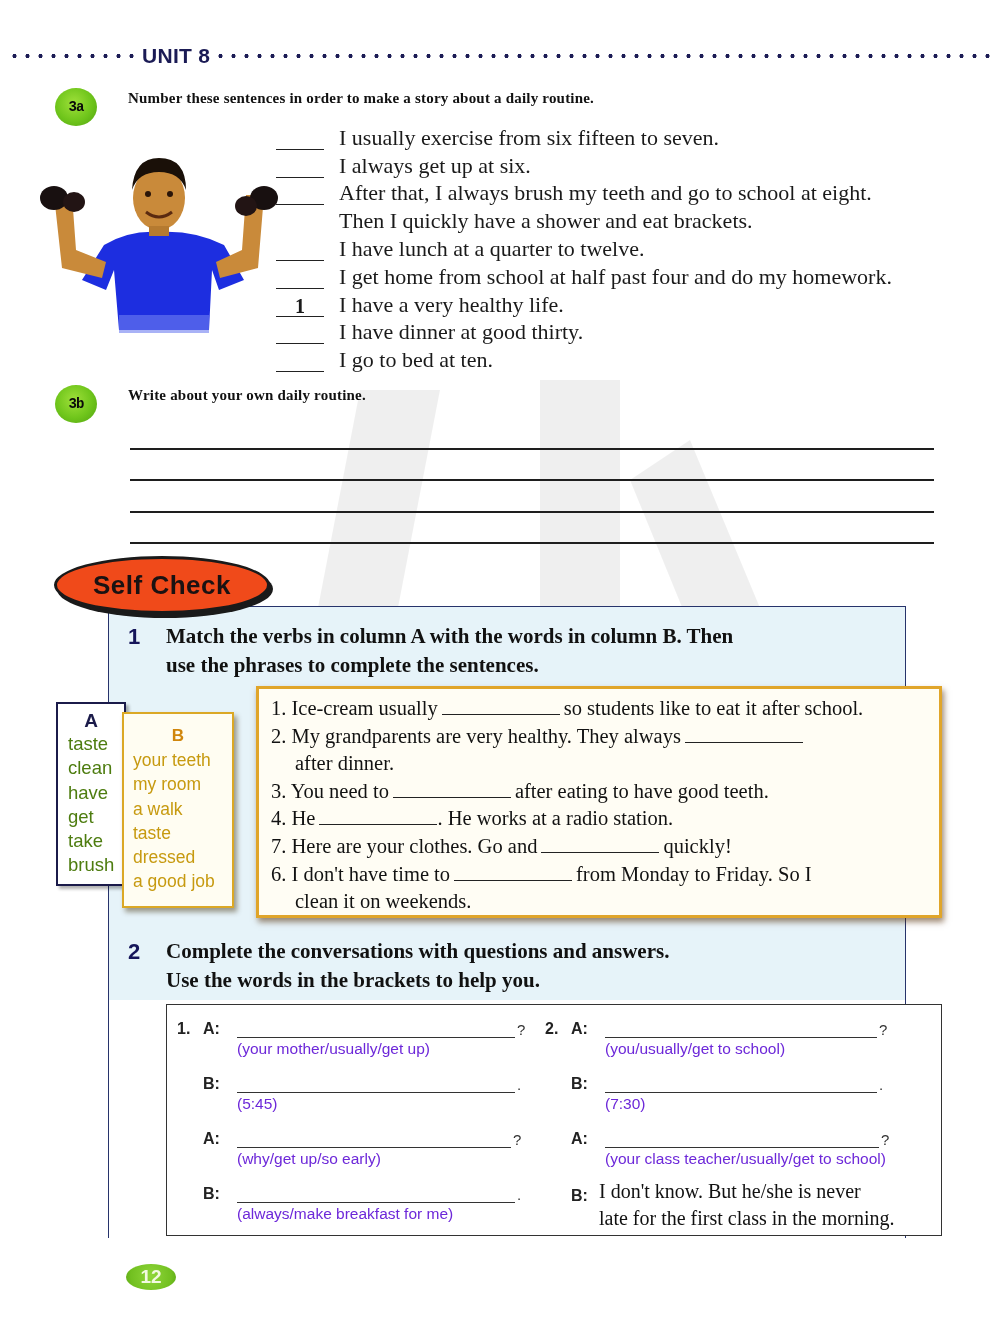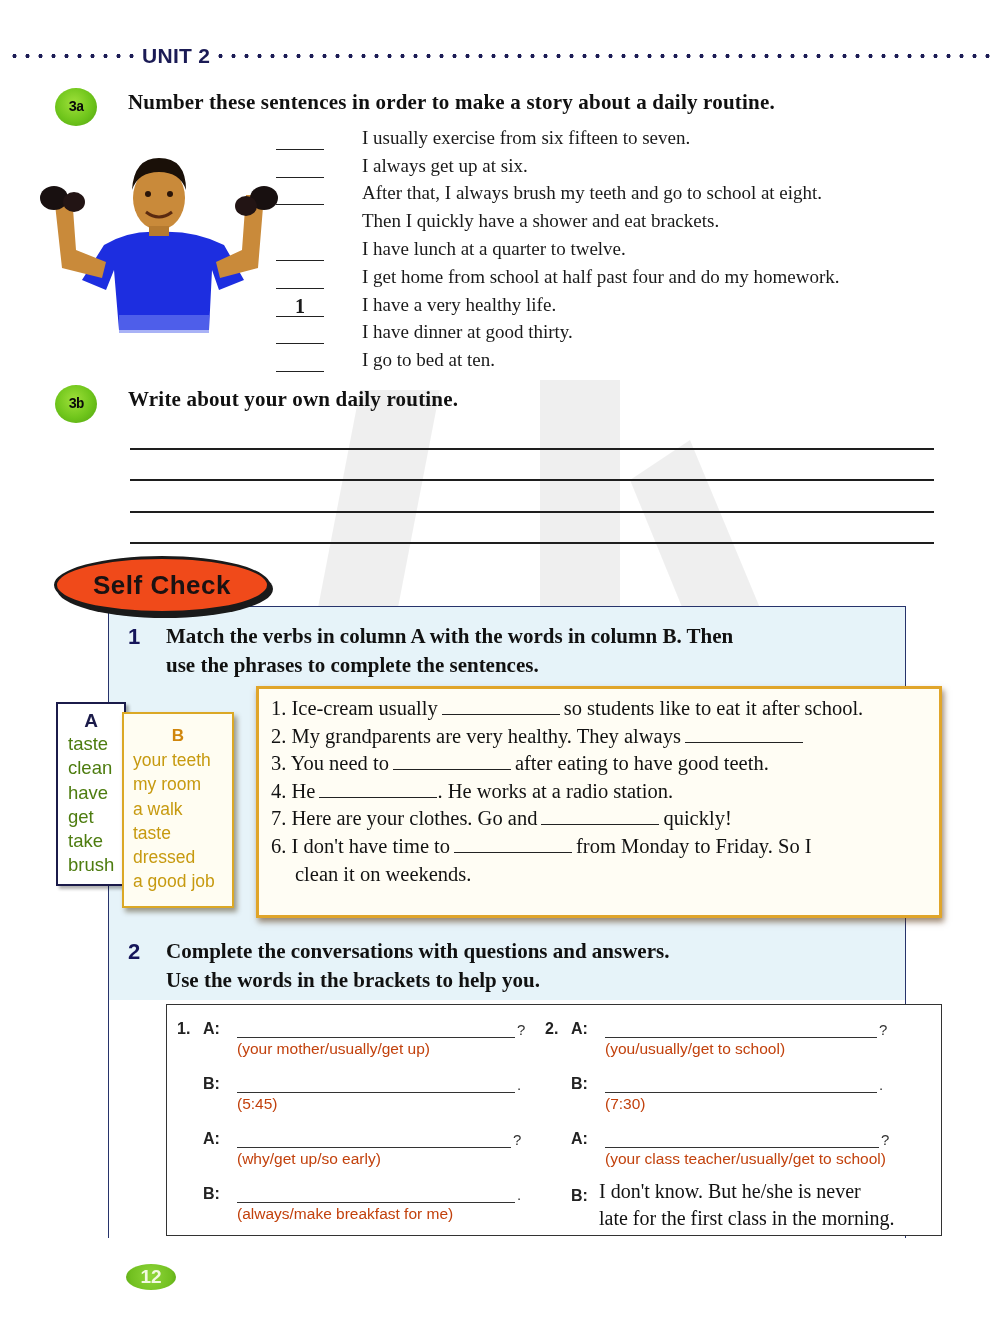--- a/index.html
+++ b/index.html
@@ -10,28 +10,28 @@
   
   .unit-row { left: 8px; top: 42px; width: 990px; height: 28px; display: flex; align-items: center; }
   .dots { flex: 0 0 auto; height: 6px; background-image: radial-gradient(circle, #1b1b55 1.9px, transparent 2.2px); background-size: 13px 6px; background-repeat: repeat-x; }
   .dots.left { width: 130px; }
   .dots.right { flex: 1 1 auto; }
   .unit-title { font-family: "Liberation Sans", "DejaVu Sans", sans-serif; font-weight: bold; font-size: 21px; color: #1b1b55; padding: 0 4px; letter-spacing: 0.3px; }
 
   
   .badge { width: 42px; height: 38px; border-radius: 50%; background: radial-gradient(circle at 45% 40%, #9fe03a 0%, #6fc51b 55%, #4fa010 100%); display: flex; align-items: center; justify-content: center; font-family: Liberation Mono, monospace; font-weight: 900; font-size: 14px; color: #0a0a0a; letter-spacing: -1px; }
 
-  .instruction { font-weight: bold; font-size: 21px; color: #111; letter-spacing: 0.2px; }
+  .instruction { font-weight: bold; font-size: 15px; color: #111; letter-spacing: 0.2px; }
 
   
   .s-list { left: 276px; top: 122px; width: 690px; }
   .s-row { display: flex; align-items: flex-end; height: 27.8px; }
   .s-blank { width: 48px; height: 22px; border-bottom: 1.5px solid #222; margin-right: 15px; text-align: center; font-size: 20px; line-height: 22px; font-weight: bold; }
   .s-blank.none { border-bottom: none; }
-  .s-text { font-size: 19px; line-height: 24px; white-space: nowrap; margin-left: 23px; }
+  .s-text { font-size: 22px; line-height: 24px; white-space: nowrap; }
 
   
   .boy { left: 34px; top: 150px; width: 250px; height: 185px; }
 
   
   .write-lines { left: 130px; top: 418px; width: 804px; }
   .w-line { height: 31.5px; border-bottom: 2px solid #1e1e1e; }
 
   
   .watermark { left: 210px; top: 360px; width: 700px; height: 620px; opacity: 0.06; pointer-events: none; }
@@ -59,32 +59,32 @@
   .gap { display: inline-block; border-bottom: 1.5px solid #222; height: 18px; vertical-align: baseline; margin: 0 4px; }
 
   
   .conv { left: 166px; top: 1004px; width: 776px; height: 232px; background: #fff; border: 1.5px solid #333; z-index: 2; }
   .c-col { position: absolute; top: 8px; font-family: "Liberation Sans", "DejaVu Sans", sans-serif; }
   .c-line { display: flex; align-items: flex-end; height: 25px; }
   .c-num { width: 26px; font-size: 16px; font-weight: bold; color: #222; }
   .c-spk { width: 34px; font-size: 16px; font-weight: bold; color: #222; }
   .c-blank { height: 18px; border-bottom: 1.2px solid #333; }
   .c-end { font-size: 15px; margin-left: 2px; color: #333; }
-  .c-hint { padding-left: 60px; font-size: 15.5px; color: #c2410c; height: 30px; line-height: 22px; }
+  .c-hint { padding-left: 60px; font-size: 15.5px; color: #6d28d9; height: 30px; line-height: 22px; }
   .c-answer { font-family: "Liberation Serif", "DejaVu Serif", serif; font-size: 20px; line-height: 27px; color: #111; }
 
   
   .pagenum { left: 126px; top: 1264px; width: 50px; height: 26px; border-radius: 50%; background: radial-gradient(circle at 50% 45%, #8fd63a 0%, #72c020 70%, #5aa514 100%); display: flex; align-items: center; justify-content: center; font-family: "Liberation Sans", "DejaVu Sans", sans-serif; font-weight: 900; font-size: 19px; color: #f2f9e0; }
 </style>
 </head>
 <body>
 
 <div class="abs unit-row">
   <div class="dots left"></div>
-  <span class="unit-title">UNIT 2</span>
+  <span class="unit-title">UNIT 8</span>
   <div class="dots right"></div>
 </div>
 
 <svg class="abs watermark" viewBox="0 0 700 620">
   <path d="M150 30 L40 600 L120 600 L230 30 Z" fill="#000"></path>
   <path d="M330 20 L330 600 L410 600 L410 20 Z" fill="#000"></path>
   <path d="M220 260 L620 260 L620 320 L220 320 Z" fill="#000"></path>
   <path d="M480 80 L680 560 L600 560 L420 120 Z" fill="#000"></path>
 </svg>
 
@@ -190,20 +190,21 @@
   <div class="w">my room</div>
   <div class="w">a walk</div>
   <div class="w">taste</div>
   <div class="w">dressed</div>
   <div class="w">a good job</div>
 </div>
 
 <div class="abs sentences">
   <div class="sent"><span>1. Ice-cream usually</span><span class="gap" style="width:118px"></span><span>so students like to eat it after school.</span></div>
   <div class="sent"><span>2. My grandparents are very healthy. They always</span><span class="gap" style="width:118px"></span></div>
+  <div class="sent"><span class="indent">after dinner.</span></div>
   <div class="sent"><span>3. You need to</span><span class="gap" style="width:118px"></span><span>after eating to have good teeth.</span></div>
   <div class="sent"><span>4. He</span><span class="gap" style="width:118px; margin-right:0"></span><span>. He works at a radio station.</span></div>
   <div class="sent"><span>7. Here are your clothes. Go and</span><span class="gap" style="width:118px"></span><span>quickly!</span></div>
   <div class="sent"><span>6. I don't have time to</span><span class="gap" style="width:118px"></span><span>from Monday to Friday. So I</span></div>
   <div class="sent"><span class="indent">clean it on weekends.</span></div>
 </div>
 
 <div class="abs q-head" style="left:128px; top:937px; width:770px;">
   <span class="q-num">2</span>
   <div>

